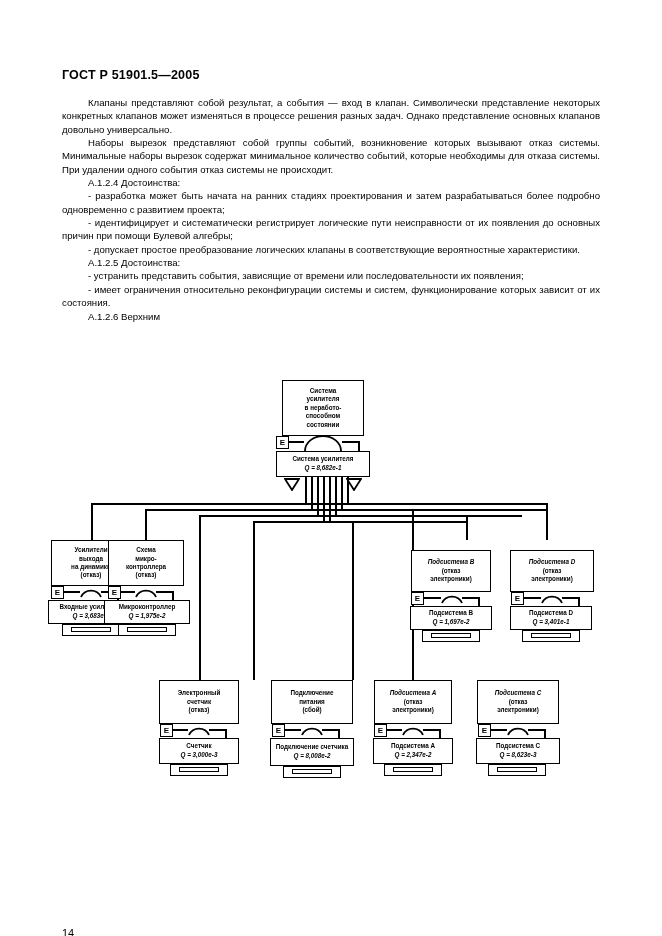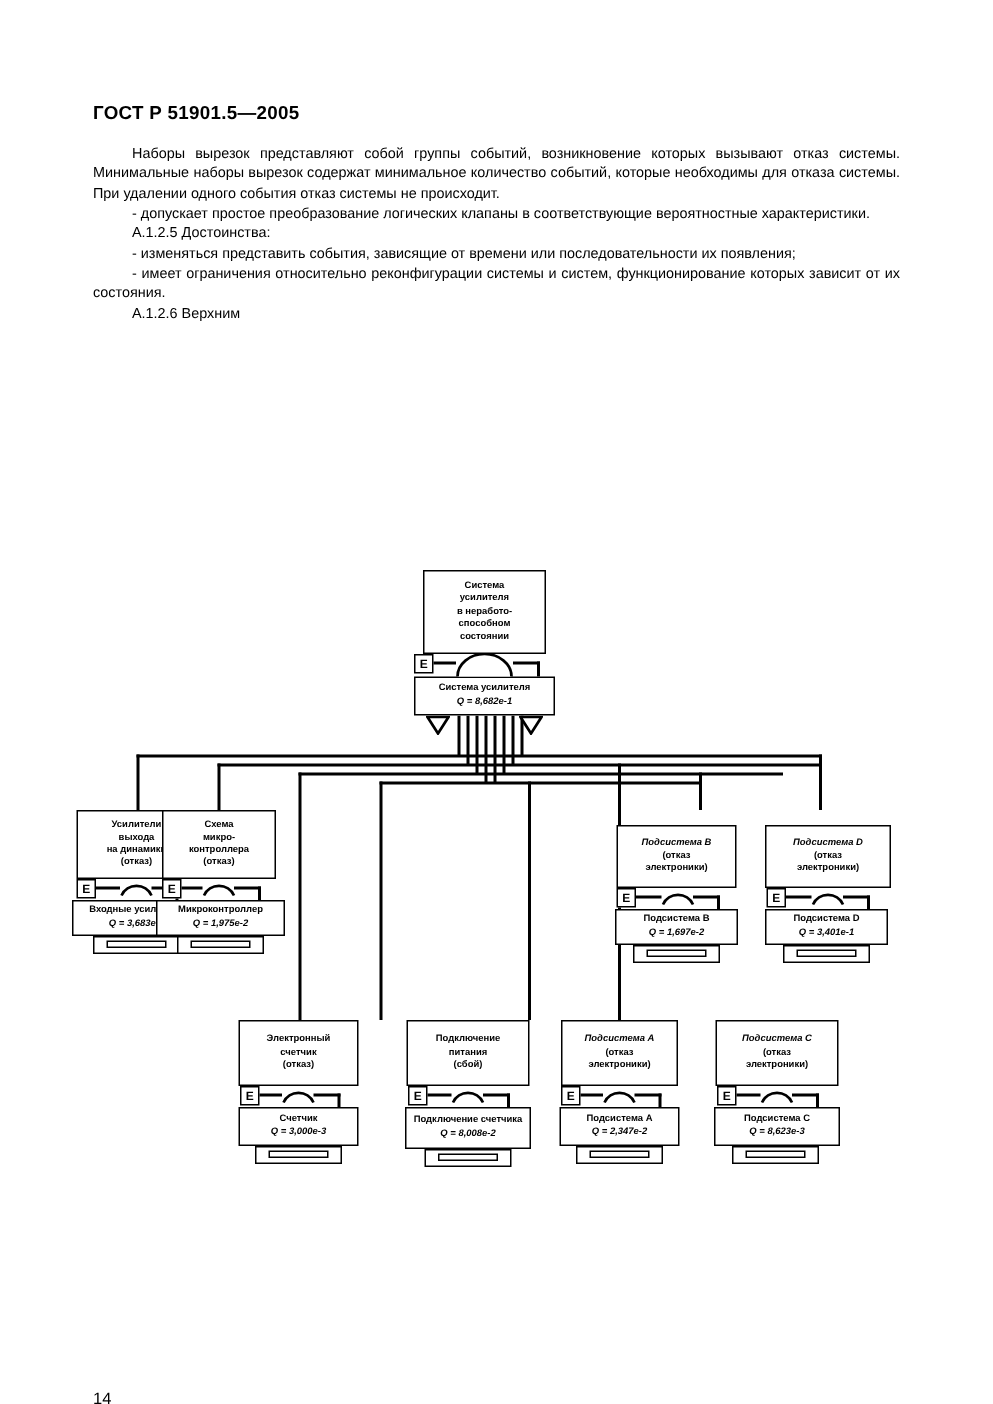--- a/index.html
+++ b/index.html
@@ -121,24 +121,28 @@
   }
 </style>
 </head>
 <body>
 
 <div class="page">
 
   <div class="doc-header">ГОСТ Р 51901.5—2005</div>
 
   <div class="body-text">
+    <p class="ind">Клапаны представляют собой результат, а события — вход в клапан. Символически представление некоторых конкретных клапанов может изменяться в процессе решения разных задач. Однако представление основных клапанов довольно универсально.</p>
     <p class="ind">Наборы вырезок представляют собой группы событий, возникновение которых вызывают отказ системы. Минимальные наборы вырезок содержат минимальное количество событий, которые необходимы для отказа системы. При удалении одного события отказ системы не происходит.</p>
+    <p class="ind">А.1.2.4 Достоинства:</p>
+    <p class="ind">- разработка может быть начата на ранних стадиях проектирования и затем разрабатываться более подробно одновременно с развитием проекта;</p>
+    <p class="ind">- идентифицирует и систематически регистрирует логические пути неисправности от их появления до основных причин при помощи Булевой алгебры;</p>
     <p class="ind">- допускает простое преобразование логических клапаны  в соответствующие  вероятностные  характеристики.</p>
     <p class="ind">А.1.2.5 Достоинства:</p>
-    <p class="ind">- изменяться представить события, зависящие от времени или последовательности их появления;</p>
+    <p class="ind">- устранить представить события, зависящие от времени или последовательности их появления;</p>
     <p class="ind">- имеет ограничения относительно реконфигурации системы и систем, функционирование которых зависит от их состояния.</p>
     <p class="ind">А.1.2.6 Верхним</p>
   </div>
 
   <div class="figure">
 
     <div class="node" style="left:220px;top:2px;width:82px;height:56px;">
       <span class="ln">Система</span>
       <span class="ln">усилителя</span>
       <span class="ln">в неработо-</span>

